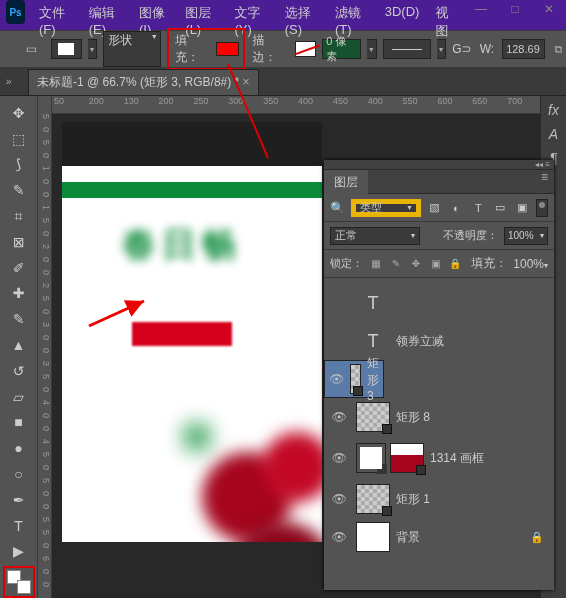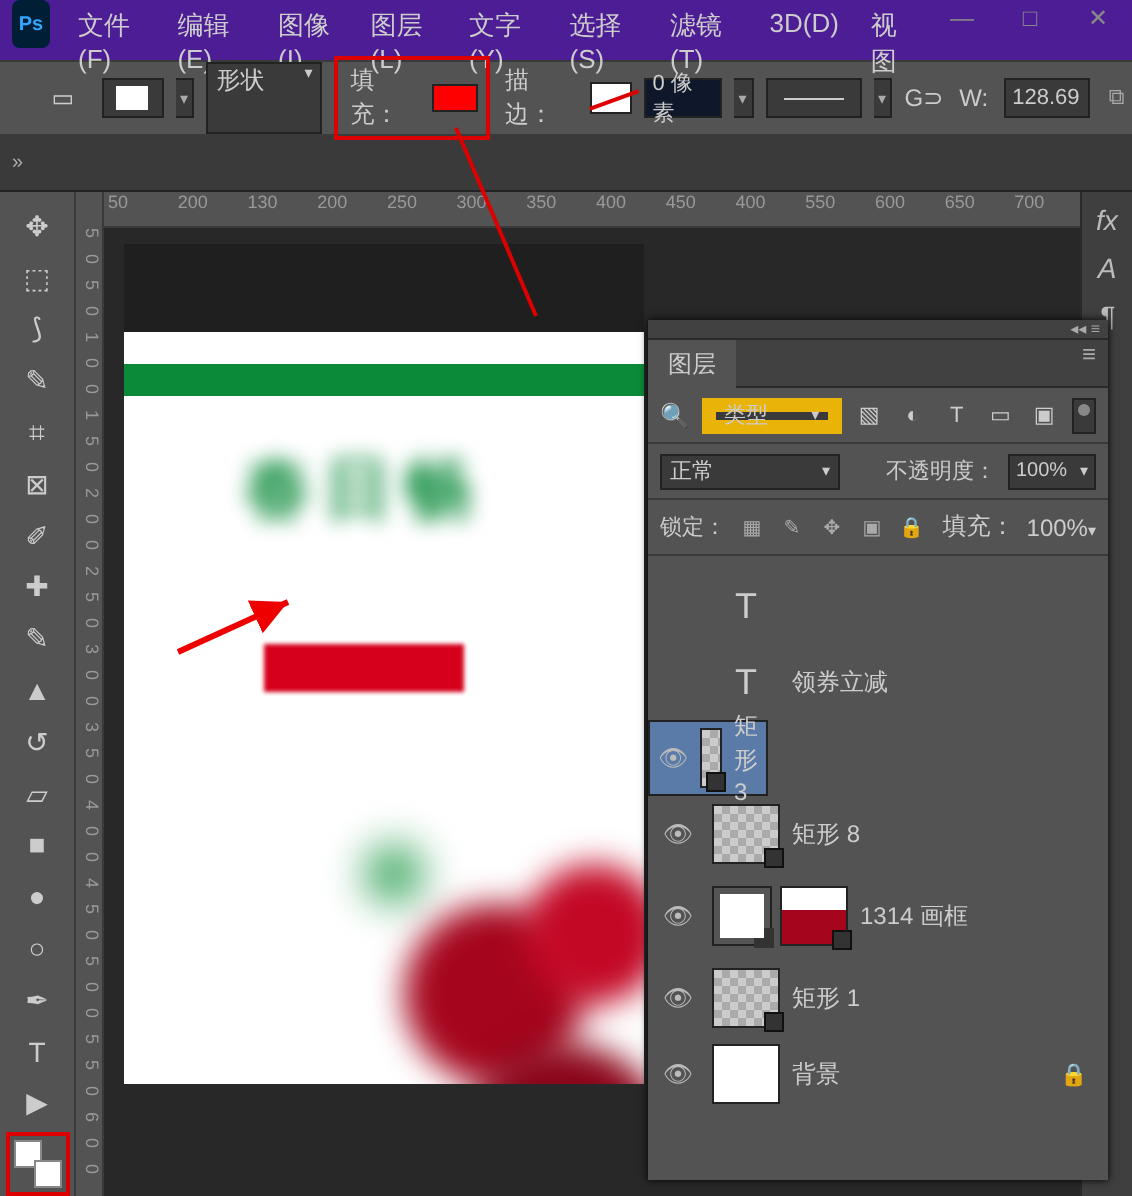--- a/index.html
+++ b/index.html
@@ -15,21 +15,21 @@
   .tool-ind { width:28px; height:22px; display:flex; align-items:center; justify-content:center; }
   .swatch-btn { width:32px; height:20px; background:#3a3a3a; border:1px solid #222; display:flex; align-items:center; justify-content:center; }
   .swatch-btn .box { width:16px; height:12px; background:#fff; }
   .dd-arrow { width:10px; height:20px; background:#3a3a3a; border:1px solid #222; border-left:none; display:flex; align-items:center; justify-content:center; color:#aaa; font-size:8px; }
   .sel { width:60px; height:36px; background:#3a3a3a; border:1px solid #222; padding:0 4px; display:flex; align-items:flex-start; font-size:12px; }
   .lbl { font-size:12px; padding:0 2px; }
   .fill-group { border:2px solid #d00; padding:2px 4px; display:flex; align-items:center; gap:4px; }
   .fill-sw { width:24px; height:14px; background:#ff0000; border:1px solid #222; }
   .stroke-sw { width:22px; height:16px; background:#fff; position:relative; border:1px solid #222; }
   .stroke-sw::after { content:''; position:absolute; left:-2px; top:7px; width:26px; height:1.5px; background:#d00; transform:rotate(-20deg); }
-  .numbox { width:40px; height:20px; background:#0f172a; border:1px solid #222; padding:0 3px; display:flex; align-items:center; font-size:11px; }
+  .numbox { width:40px; height:20px; background:#14532d; border:1px solid #222; padding:0 3px; display:flex; align-items:center; font-size:11px; }
   .line-sw { width:50px; height:20px; background:#3a3a3a; border:1px solid #222; display:flex; align-items:center; justify-content:center; }
   .line-sw .l { width:30px; height:1px; background:#ccc; }
   .go { font-size:12px; }
   .wbox { width:44px; height:20px; background:#3a3a3a; border:1px solid #222; padding:0 3px; font-size:11px; display:flex; align-items:center; }
   .link-icn { width:16px; height:16px; color:#aaa; font-size:11px; display:flex; align-items:center; justify-content:center; }
   
   .tabbar { height:28px; background:#3a3a3a; border-bottom:1px solid #222; display:flex; align-items:center; padding-left:6px; }
   .dd-small { width:22px; color:#aaa; font-size:10px; }
   .tab { background:#535353; padding:4px 8px; font-size:12px; border-top:1px solid #222; border-left:1px solid #222; border-right:1px solid #222; }
   
@@ -61,21 +61,21 @@
   
   .right-narrow { width:26px; background:#3f3f3f; border-left:1px solid #2a2a2a; padding-top:6px; display:flex; flex-direction:column; align-items:center; gap:8px; font-size:14px; font-style:italic; color:#bbb; }
   
   .layers-panel { position:absolute; left:324px; top:160px; width:230px; height:430px; background:#535353; display:flex; flex-direction:column; box-shadow:0 0 4px #000; }
   .lp-collapse { height:10px; background:#414141; border-bottom:1px solid #2a2a2a; position:relative; }
   .lp-collapse .arrows { position:absolute; right:4px; top:0; font-size:8px; color:#aaa; }
   .lp-tabs { height:24px; background:#414141; display:flex; align-items:flex-start; border-bottom:1px solid #2a2a2a; }
   .lp-tabs .pt { padding:4px 10px; font-size:12px; background:#535353; }
   .lp-tabs .menu { margin-left:auto; padding:0 6px; color:#aaa; }
   .lp-filter { height:28px; display:flex; align-items:center; padding:0 6px; gap:6px; border-bottom:1px solid #3a3a3a; }
-  .lp-filter .sel-f { width:70px; height:18px; background:#3a3a3a; border:7px solid #eab308; font-size:11px; padding:0 4px; display:flex; align-items:center; gap:4px; }
+  .lp-filter .sel-f { width:70px; height:18px; background:#3a3a3a; border:5px solid #eab308; font-size:11px; padding:0 4px; display:flex; align-items:center; gap:4px; }
   .lp-filter .ic { width:16px; height:16px; display:flex; align-items:center; justify-content:center; color:#ccc; font-size:11px; }
   .lp-filter .switch { width:12px; height:18px; background:#3a3a3a; border:1px solid #222; margin-left:auto; position:relative; }
   .lp-filter .switch::after { content:''; position:absolute; left:2px; top:2px; width:6px; height:6px; background:#888; border-radius:50%; }
   .lp-blend { height:28px; display:flex; align-items:center; padding:0 6px; gap:6px; border-bottom:1px solid #3a3a3a; }
   .lp-blend .sel-b { width:90px; height:18px; background:#3a3a3a; border:1px solid #222; font-size:11px; padding:0 4px; display:flex; align-items:center;text-align:right; }
   .lp-blend .opac { font-size:11px; margin-left:auto; }
   .lp-blend .val { width:44px; height:18px; background:#3a3a3a; border:1px solid #222; font-size:10px; padding:0 3px; display:flex; align-items:center; }
   .lp-lock { height:28px; display:flex; align-items:center; padding:0 6px; gap:6px; border-bottom:1px solid #3a3a3a; }
   .lp-lock .ll { font-size:11px; }
   .lp-lock .lic { width:14px; height:14px; display:flex; align-items:center; justify-content:center; color:#aaa; font-size:10px; }
@@ -140,20 +140,23 @@
     </div>
   <div class="dd-arrow">▾</div>
   <span class="go">G⊃</span>
   <span class="lbl">W:</span>
   <div class="wbox">128.69</div>
   <div class="link-icn">⧉</div>
 </div>
 
 <div class="tabbar">
   <span class="dd-small">»</span>
+  <div class="tab">
+    <span>未标题-1 @ 66.7% (矩形 3, RGB/8#) *</span>&nbsp;<span style="color:#aaa">×</span>
+  </div>
 </div>
 
 <div class="workarea">
 
   <div class="toolbar">
     <div class="tool">✥</div>
     <div class="tool">⬚</div>
     <div class="tool">⟆</div>
     <div class="tool">✎</div>
     <div class="tool">⌗</div>

